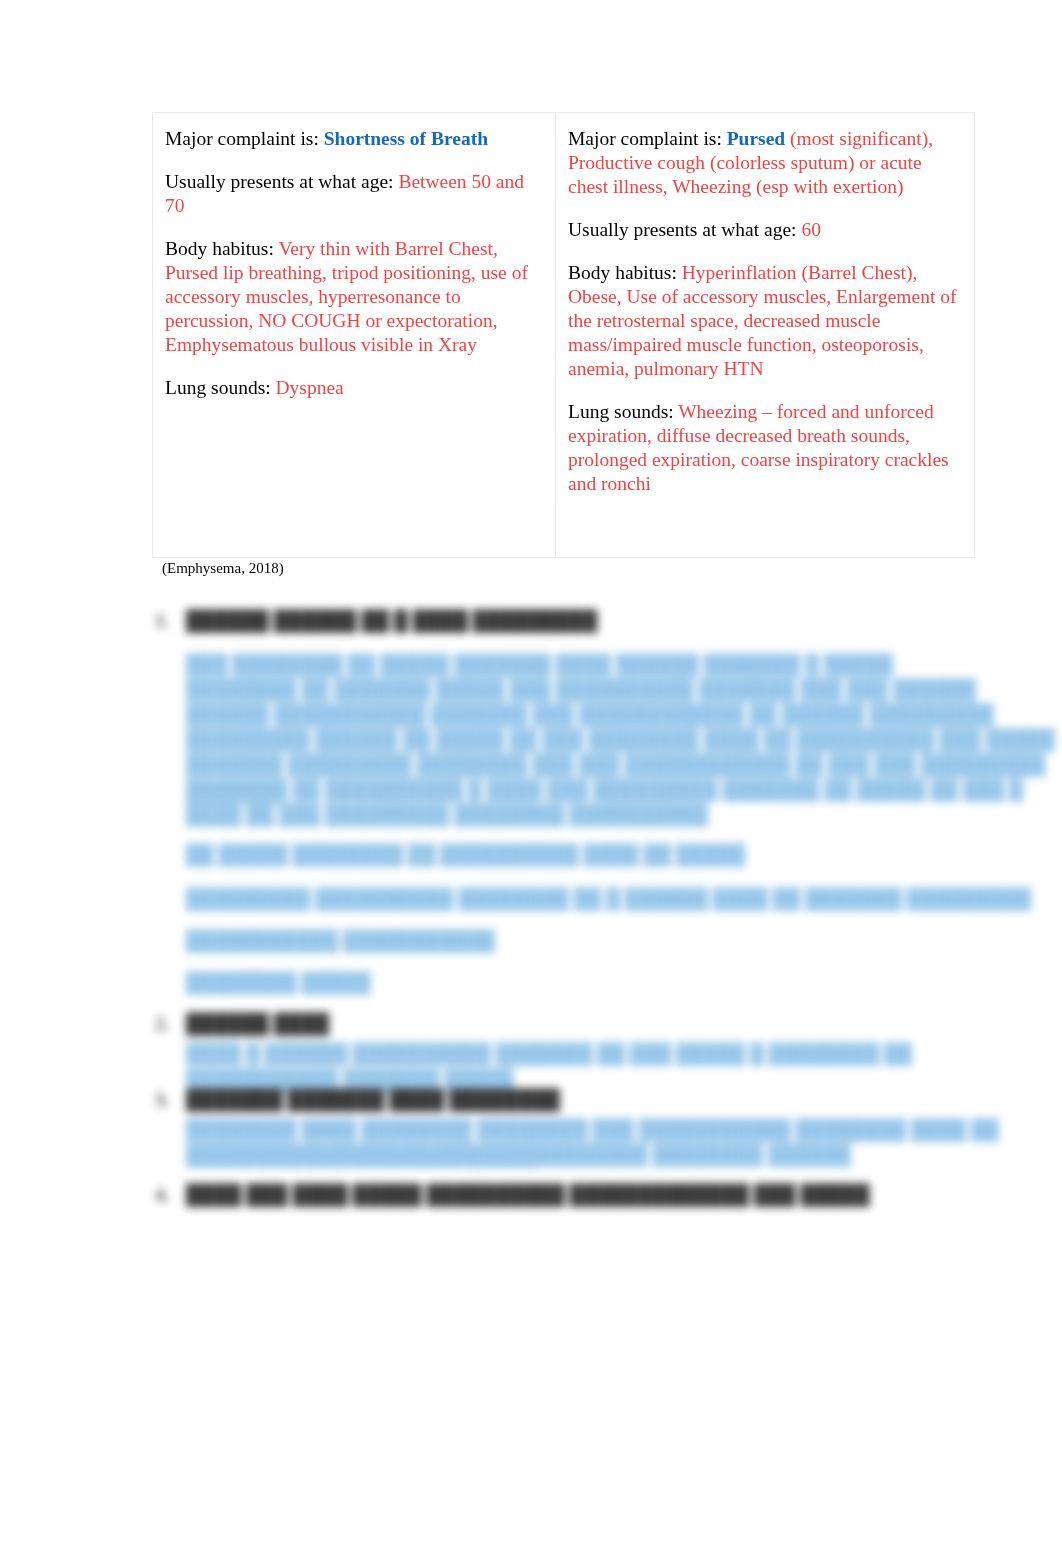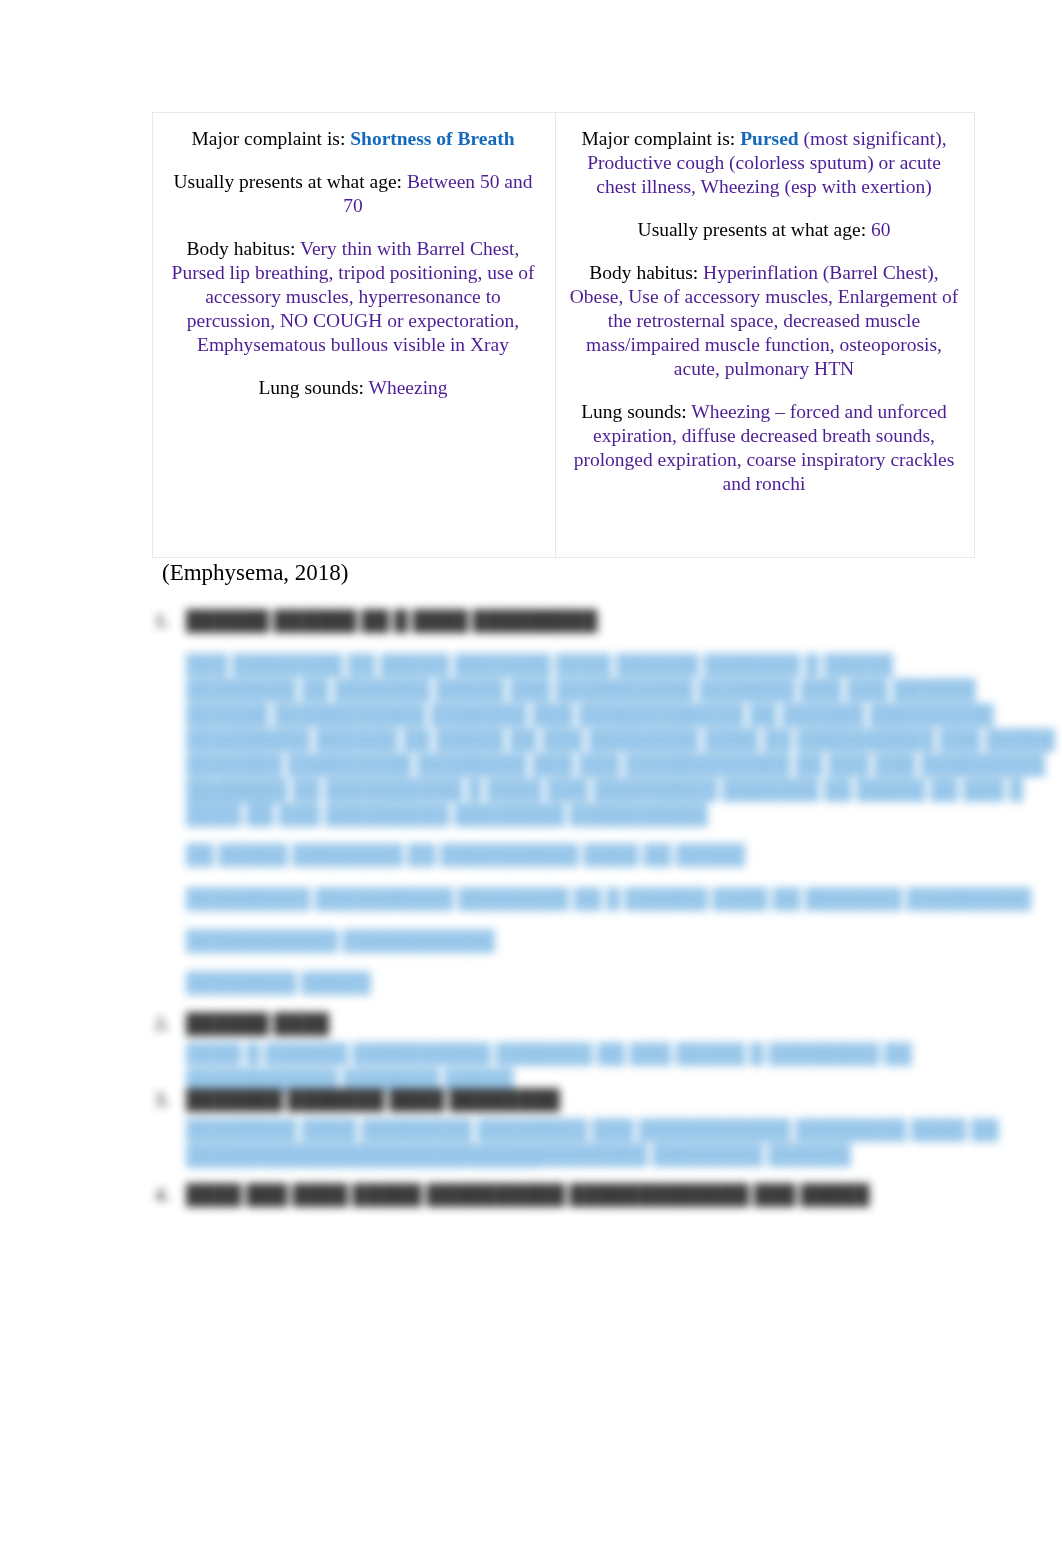--- a/index.html
+++ b/index.html
@@ -33,32 +33,31 @@
     background: #ffffff;
   }
   .cmp-table td.col-left  { width: 376px; }
   .cmp-table td.col-right { width: 392px; }
 
   .field {
     font-size: 19.5px;
     line-height: 1.23;
     margin: 0 0 19px 0;
     color: #000000;
-    text-align: center;
   }
   .field:last-child { margin-bottom: 0; }
-  .field .val { color: #4c1d95; }
+  .field .val { color: #ef4444; }
   .field .val-bold { color: #1569bd; font-weight: bold; }
 
   
   .citation {
     position: absolute;
     left: 162px;
     top: 559px;
-    font-size: 23px;
+    font-size: 15px;
     line-height: 1.25;
     color: #000000;
   }
 
   
   .blur-region {
     position: absolute;
     left: 0;
     top: 596px;
     width: 1062px;
@@ -109,40 +108,40 @@
         <span class="val">Between 50 and 70</span>
       </p>
 
       <p class="field">
         <span>Body habitus:</span>
         <span class="val">Very thin with Barrel Chest, Pursed lip breathing, tripod positioning, use of accessory muscles, hyperresonance to percussion, NO COUGH or expectoration, Emphysematous bullous visible in Xray</span>
       </p>
 
       <p class="field">
         <span>Lung sounds:</span>
-        <span class="val">Wheezing</span>
+        <span class="val">Dyspnea</span>
       </p>
 
     </td>
 
     <td class="col-right">
 
       <p class="field">
         <span>Major complaint is:</span>
         <span class="val-bold">Pursed</span><span class="val"> (most significant), Productive cough (colorless sputum) or acute chest illness,  Wheezing (esp with exertion)</span>
       </p>
 
       <p class="field">
         <span>Usually presents at what age:</span>
         <span class="val">60</span>
       </p>
 
       <p class="field">
         <span>Body habitus:</span>
-        <span class="val">Hyperinflation (Barrel Chest), Obese, Use of accessory muscles, Enlargement of the retrosternal space, decreased muscle mass/impaired muscle function, osteoporosis, acute, pulmonary HTN</span>
+        <span class="val">Hyperinflation (Barrel Chest), Obese, Use of accessory muscles, Enlargement of the retrosternal space, decreased muscle mass/impaired muscle function, osteoporosis, anemia, pulmonary HTN</span>
       </p>
 
       <p class="field">
         <span>Lung sounds:</span>
         <span class="val">Wheezing – forced and unforced expiration, diffuse decreased breath sounds, prolonged expiration, coarse inspiratory crackles and ronchi</span>
       </p>
 
     </td>
   </tr>
 </tbody>

